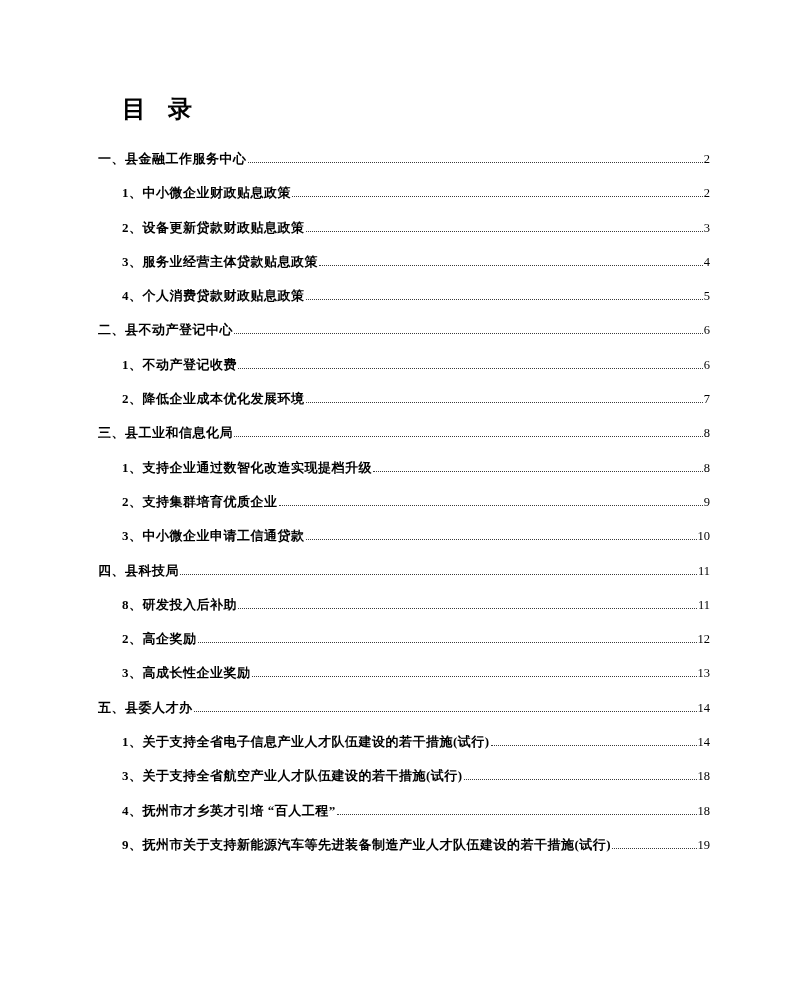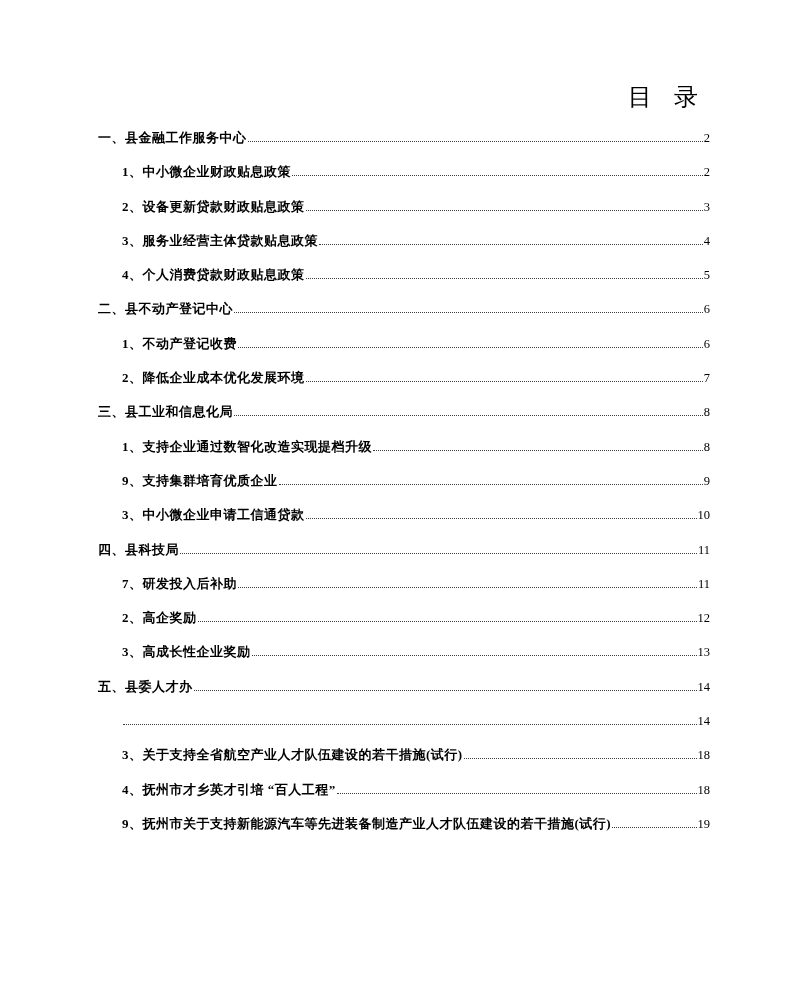--- a/index.html
+++ b/index.html
@@ -16,25 +16,25 @@
   }
   .page {
     position: relative;
     width: 812px;
     height: 999px;
     background: #ffffff;
     box-sizing: border-box;
     padding: 78px 102px 0 98px;
   }
   .doc-title {
-    margin: 4px;
+    margin: 16px;
     font-size: 24px;
     line-height: 30px;
-    font-weight: normal;
-    text-align: right;
+    font-weight: bold;
+    text-align: left;
     letter-spacing: 8px;
     text-indent: 8px; 
   }
   .toc-list {
     margin-top: 7px;
   }
   .toc-row {
     display: flex;
     align-items: baseline;
     height: 34.3px;
@@ -117,55 +117,56 @@
         <span class="toc-label">三、县工业和信息化局</span>
         <span class="leader"></span>
         <span class="toc-page">8</span>
       </div>
       <div class="toc-row level2">
         <span class="toc-label">1、支持企业通过数智化改造实现提档升级</span>
         <span class="leader"></span>
         <span class="toc-page">8</span>
       </div>
       <div class="toc-row level2">
-        <span class="toc-label">9、支持集群培育优质企业</span>
+        <span class="toc-label">2、支持集群培育优质企业</span>
         <span class="leader"></span>
         <span class="toc-page">9</span>
       </div>
       <div class="toc-row level2">
         <span class="toc-label">3、中小微企业申请工信通贷款</span>
         <span class="leader"></span>
         <span class="toc-page">10</span>
       </div>
       <div class="toc-row level1">
         <span class="toc-label">四、县科技局</span>
         <span class="leader"></span>
         <span class="toc-page">11</span>
       </div>
       <div class="toc-row level2">
-        <span class="toc-label">7、研发投入后补助</span>
+        <span class="toc-label">8、研发投入后补助</span>
         <span class="leader"></span>
         <span class="toc-page">11</span>
       </div>
       <div class="toc-row level2">
         <span class="toc-label">2、高企奖励</span>
         <span class="leader"></span>
         <span class="toc-page">12</span>
       </div>
       <div class="toc-row level2">
         <span class="toc-label">3、高成长性企业奖励</span>
         <span class="leader"></span>
         <span class="toc-page">13</span>
       </div>
       <div class="toc-row level1">
         <span class="toc-label">五、县委人才办</span>
         <span class="leader"></span>
         <span class="toc-page">14</span>
       </div>
       <div class="toc-row level2">
+        <span class="toc-label">1、关于支持全省电子信息产业人才队伍建设的若干措施(试行)</span>
         <span class="leader"></span>
         <span class="toc-page">14</span>
       </div>
       <div class="toc-row level2">
         <span class="toc-label">3、关于支持全省航空产业人才队伍建设的若干措施(试行)</span>
         <span class="leader"></span>
         <span class="toc-page">18</span>
       </div>
       <div class="toc-row level2">
         <span class="toc-label">4、抚州市才乡英才引培 “百人工程” </span>

